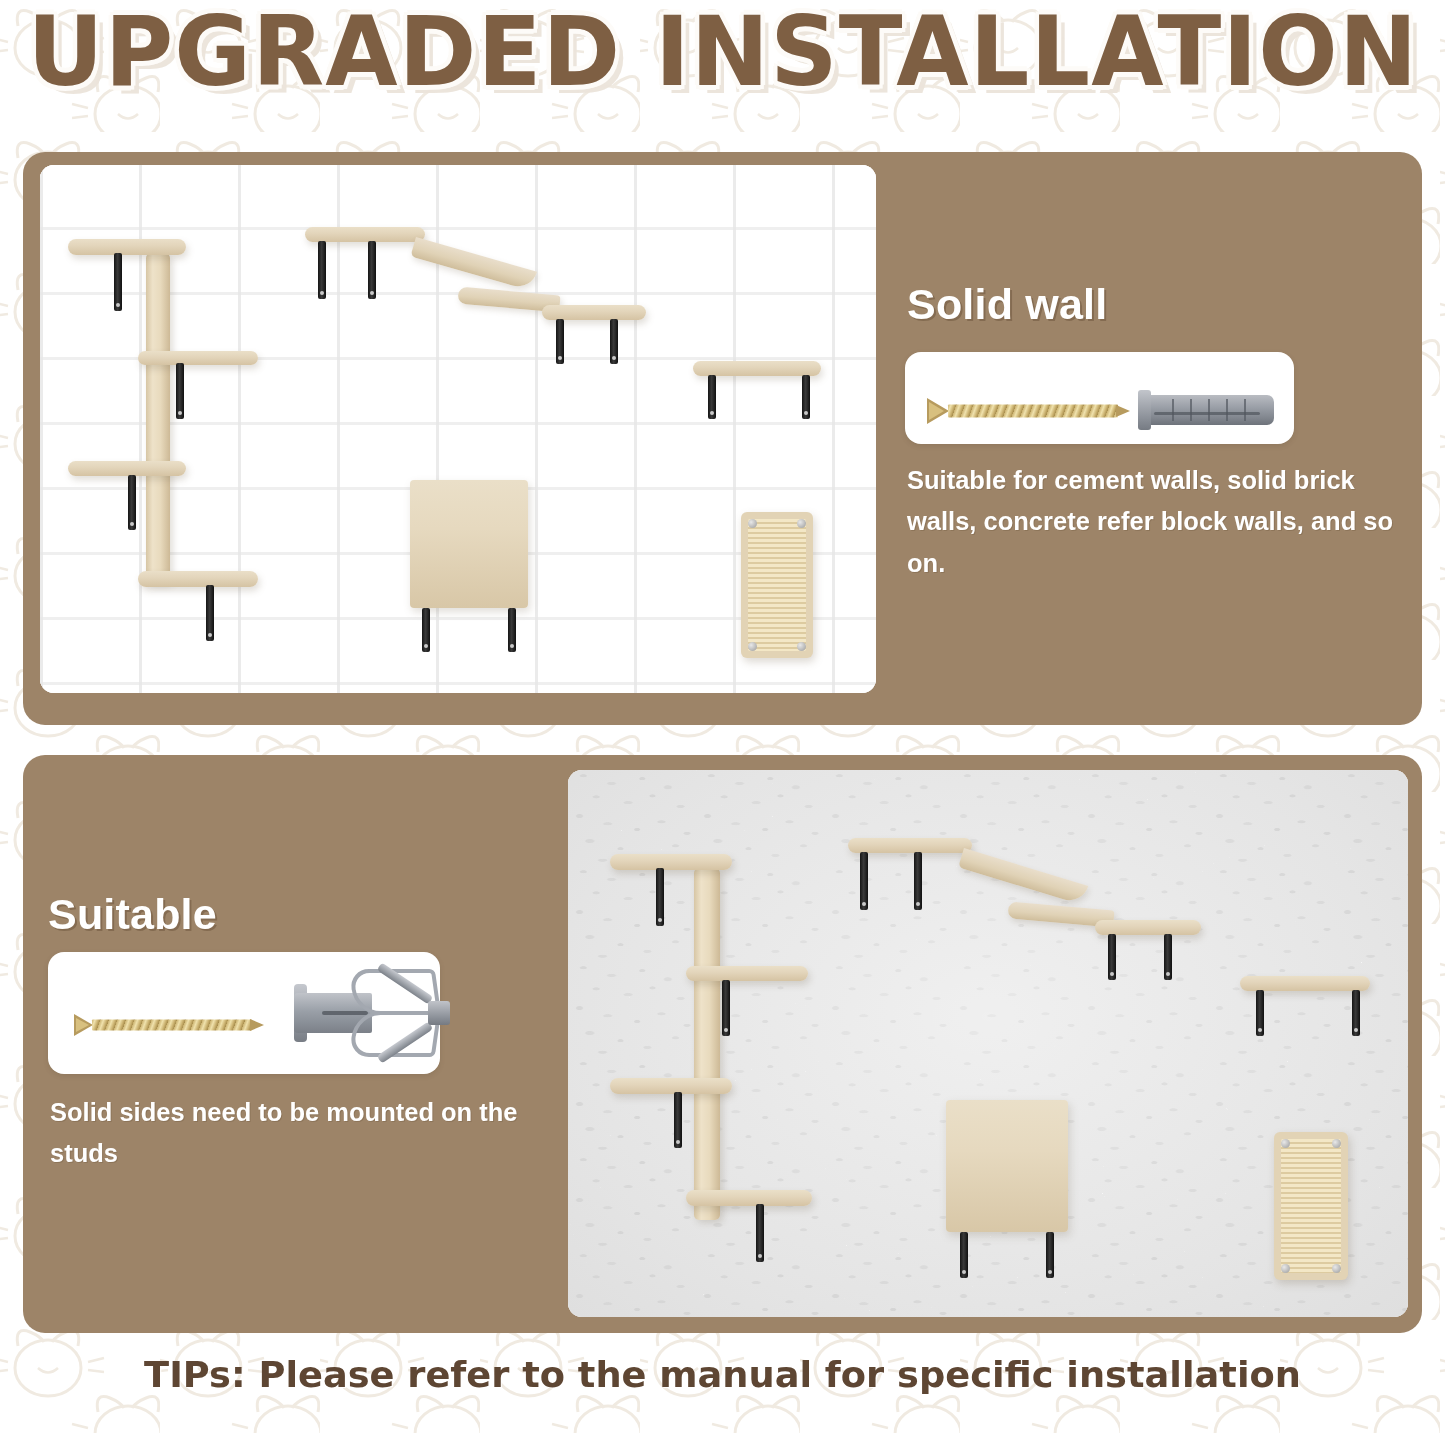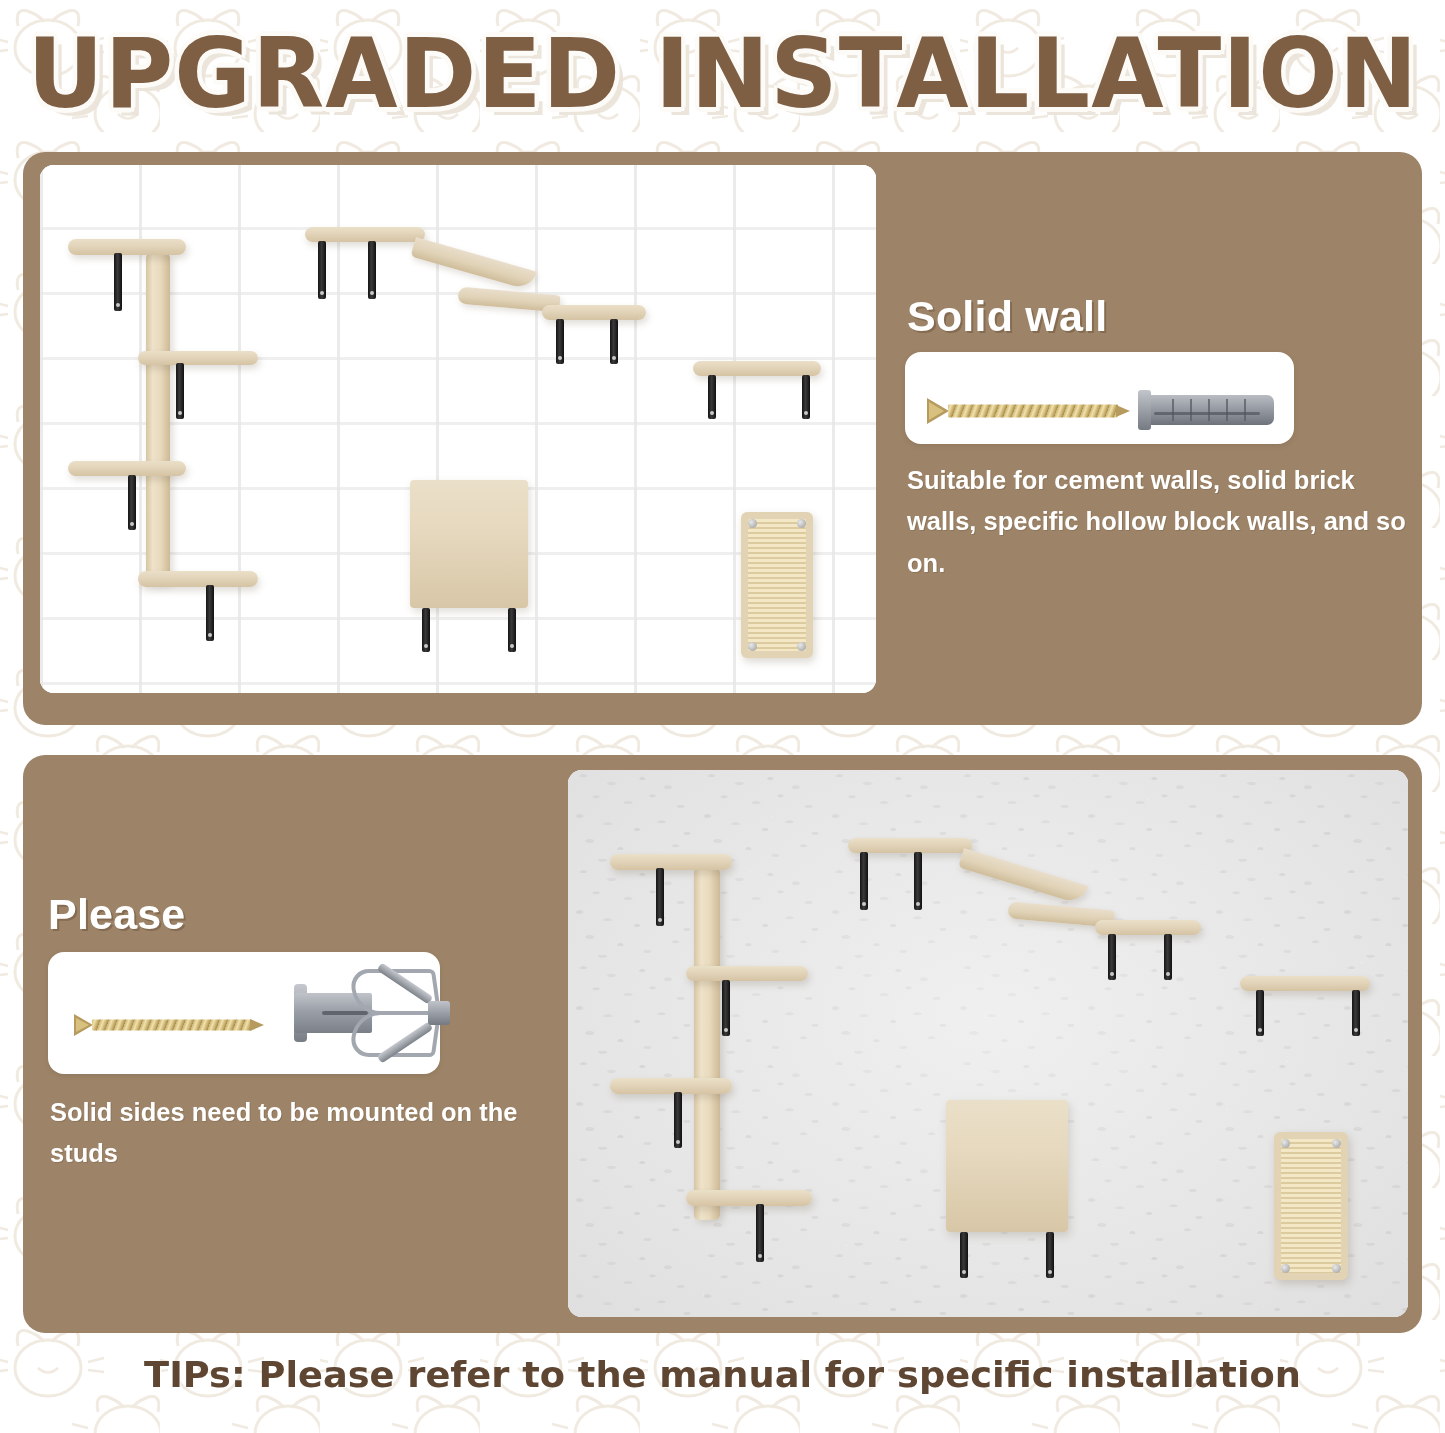--- a/index.html
+++ b/index.html
@@ -18,25 +18,25 @@
     position: absolute;
     inset: 0;
     z-index: 0;
     pointer-events: none;
     opacity: 1;
   }
 
   
   .title-wrap {
     position: absolute;
-    top: 13px; left: 0; width: 1445px;
+    top: 4px; left: 0; width: 1445px;
     height: 120px;
     z-index: 3;
     display: flex;
-    align-items: center;
+    align-items: flex-start;
     justify-content: center;
   }
   .main-title {
     font-family: "DejaVu Sans", sans-serif;
     font-size: 82px;
     font-weight: bold;
     letter-spacing: 1px;
     color: #7E5F43;
     transform: scaleX(1.14) scaleY(1.18);
     transform-origin: center center;
@@ -197,21 +197,21 @@
   
   .section-heading {
     position: absolute;
     font-size: 43px;
     font-weight: bold;
     color: #ffffff;
     letter-spacing: .2px;
     text-shadow: 2px 2px 0 rgba(112,88,62,.55);
     z-index: 4;
   }
-  #heading-solid   { left: 907px; top: 292px; }
+  #heading-solid   { left: 907px; top: 280px; }
   #heading-drywall { left: 48px;  top: 890px; }
 
   .hardware-card {
     position: absolute;
     background: #ffffff;
     border-radius: 16px;
     z-index: 4;
     box-shadow: 0 2px 5px rgba(90,72,52,0.18);
   }
   #card-solid   { left: 905px; top: 352px; width: 389px; height: 92px; }
@@ -439,21 +439,21 @@
     <span class="anchor-collar"></span>
     <span class="anchor-rib" style="left:34px;"></span>
     <span class="anchor-rib" style="left:52px;"></span>
     <span class="anchor-rib" style="left:70px;"></span>
     <span class="anchor-rib" style="left:88px;"></span>
     <span class="anchor-rib" style="left:106px;"></span>
     <span class="anchor-slit"></span>
   </div>
 </div>
 
-<div class="body-text" id="text-solid">Suitable for cement walls, solid brick walls, specific hollow block walls, and so on.</div>
+<div class="body-text" id="text-solid">Suitable for cement walls, solid brick walls, concrete refer block walls, and so on.</div>
 
 <div class="panel" id="panel-drywall"></div>
 
 <div class="photo" id="photo-drywall">
   <div class="stucco-wall"></div>
 
   <div class="post" style="left:126px; top:98px; width:26px; height:352px;"></div>
 
   <div class="plush" style="left:42px; top:84px; width:122px; height:16px;"></div>
   <div class="bracket" style="left:88px; top:98px; width:8px; height:58px;"></div>
@@ -490,21 +490,21 @@
 
   <div class="scratch-pad" style="left:706px; top:362px; width:74px; height:148px;">
     <div class="sisal"></div>
     <span class="sc tl"></span>
     <span class="sc tr"></span>
     <span class="sc bl"></span>
     <span class="sc br"></span>
   </div>
 </div>
 
-<div class="section-heading" id="heading-drywall">Please</div>
+<div class="section-heading" id="heading-drywall">Suitable</div>
 
 <div class="hardware-card" id="card-drywall">
 
   <div class="screw" style="left:26px; top:62px; width:200px; height:22px;">
     <span class="screw-head" style="border-top-width:11px; border-bottom-width:11px; border-left-width:19px;"></span>
     <span class="screw-head-hl" style="border-top-width:7px; border-bottom-width:7px; border-left-width:13px;"></span>
     <span class="screw-shank" style="left:18px; width:160px; height:11px;"></span>
     <span class="screw-tip" style="left:176px;"></span>
   </div>
 

